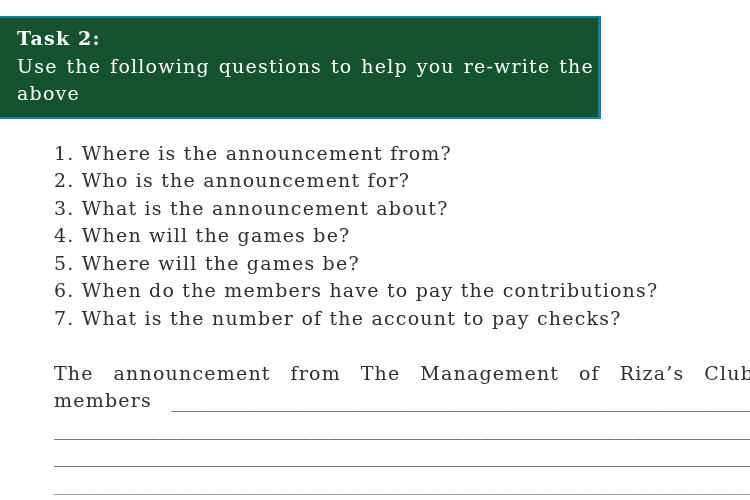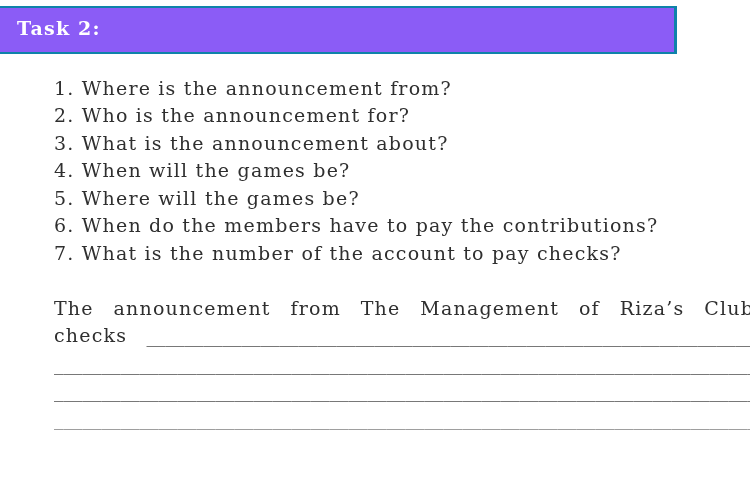--- a/index.html
+++ b/index.html
@@ -14,23 +14,23 @@
     background: #ffffff;
     font-family: "DejaVu Serif", "Liberation Serif", serif;
     font-size: 19px;
     color: #2f2f2f;
     letter-spacing: 1.2px;
   }
 
   
   .banner {
     box-sizing: border-box;
-    margin-top: 6px;
-    width: 677px;
-    background: #8b5cf6;
+    margin-top: 16px;
+    width: 601px;
+    background: #14532d;
     border: 2px solid #0e82a9;
     border-left: none;
     border-right-width: 3px;
     padding: 7px 4px 9px 17px;
     color: #ffffff;
   }
   .banner > div {
     line-height: 27.5px;
   }
   .banner-title {
@@ -72,38 +72,39 @@
     color: #7e7e7e;
   }
 </style>
 </head>
 <body>
 
 <div class="page">
 
   <div class="banner">
     <div class="banner-title">Task 2:</div>
+    <div class="justify-line">Use the following questions to help you re-write the above</div>
   </div>
 
   <div class="content">
 
     <div>1. Where is the announcement from?</div>
     <div>2. Who is the announcement for?</div>
     <div>3. What is the announcement about?</div>
     <div>4. When will the games be?</div>
     <div>5. Where will the games be?</div>
     <div>6. When do the members have to pay the contributions?</div>
     <div>7. What is the number of the account to pay checks?</div>
 
     <div class="spacer-line"></div>
 
     <div class="para-line">The announcement from The Management of Riza’s Club</div>
 
     <div>
-      <span>checks</span>
+      <span>members</span>
       <span class="blank-run">______________________________________________________________________</span>
     </div>
 
     <div class="rule-line">________________________________________________________________________________</div>
     <div class="rule-line">________________________________________________________________________________</div>
     <div class="rule-line light">________________________________________________________________________________</div>
 
   </div>
 
 </div>

